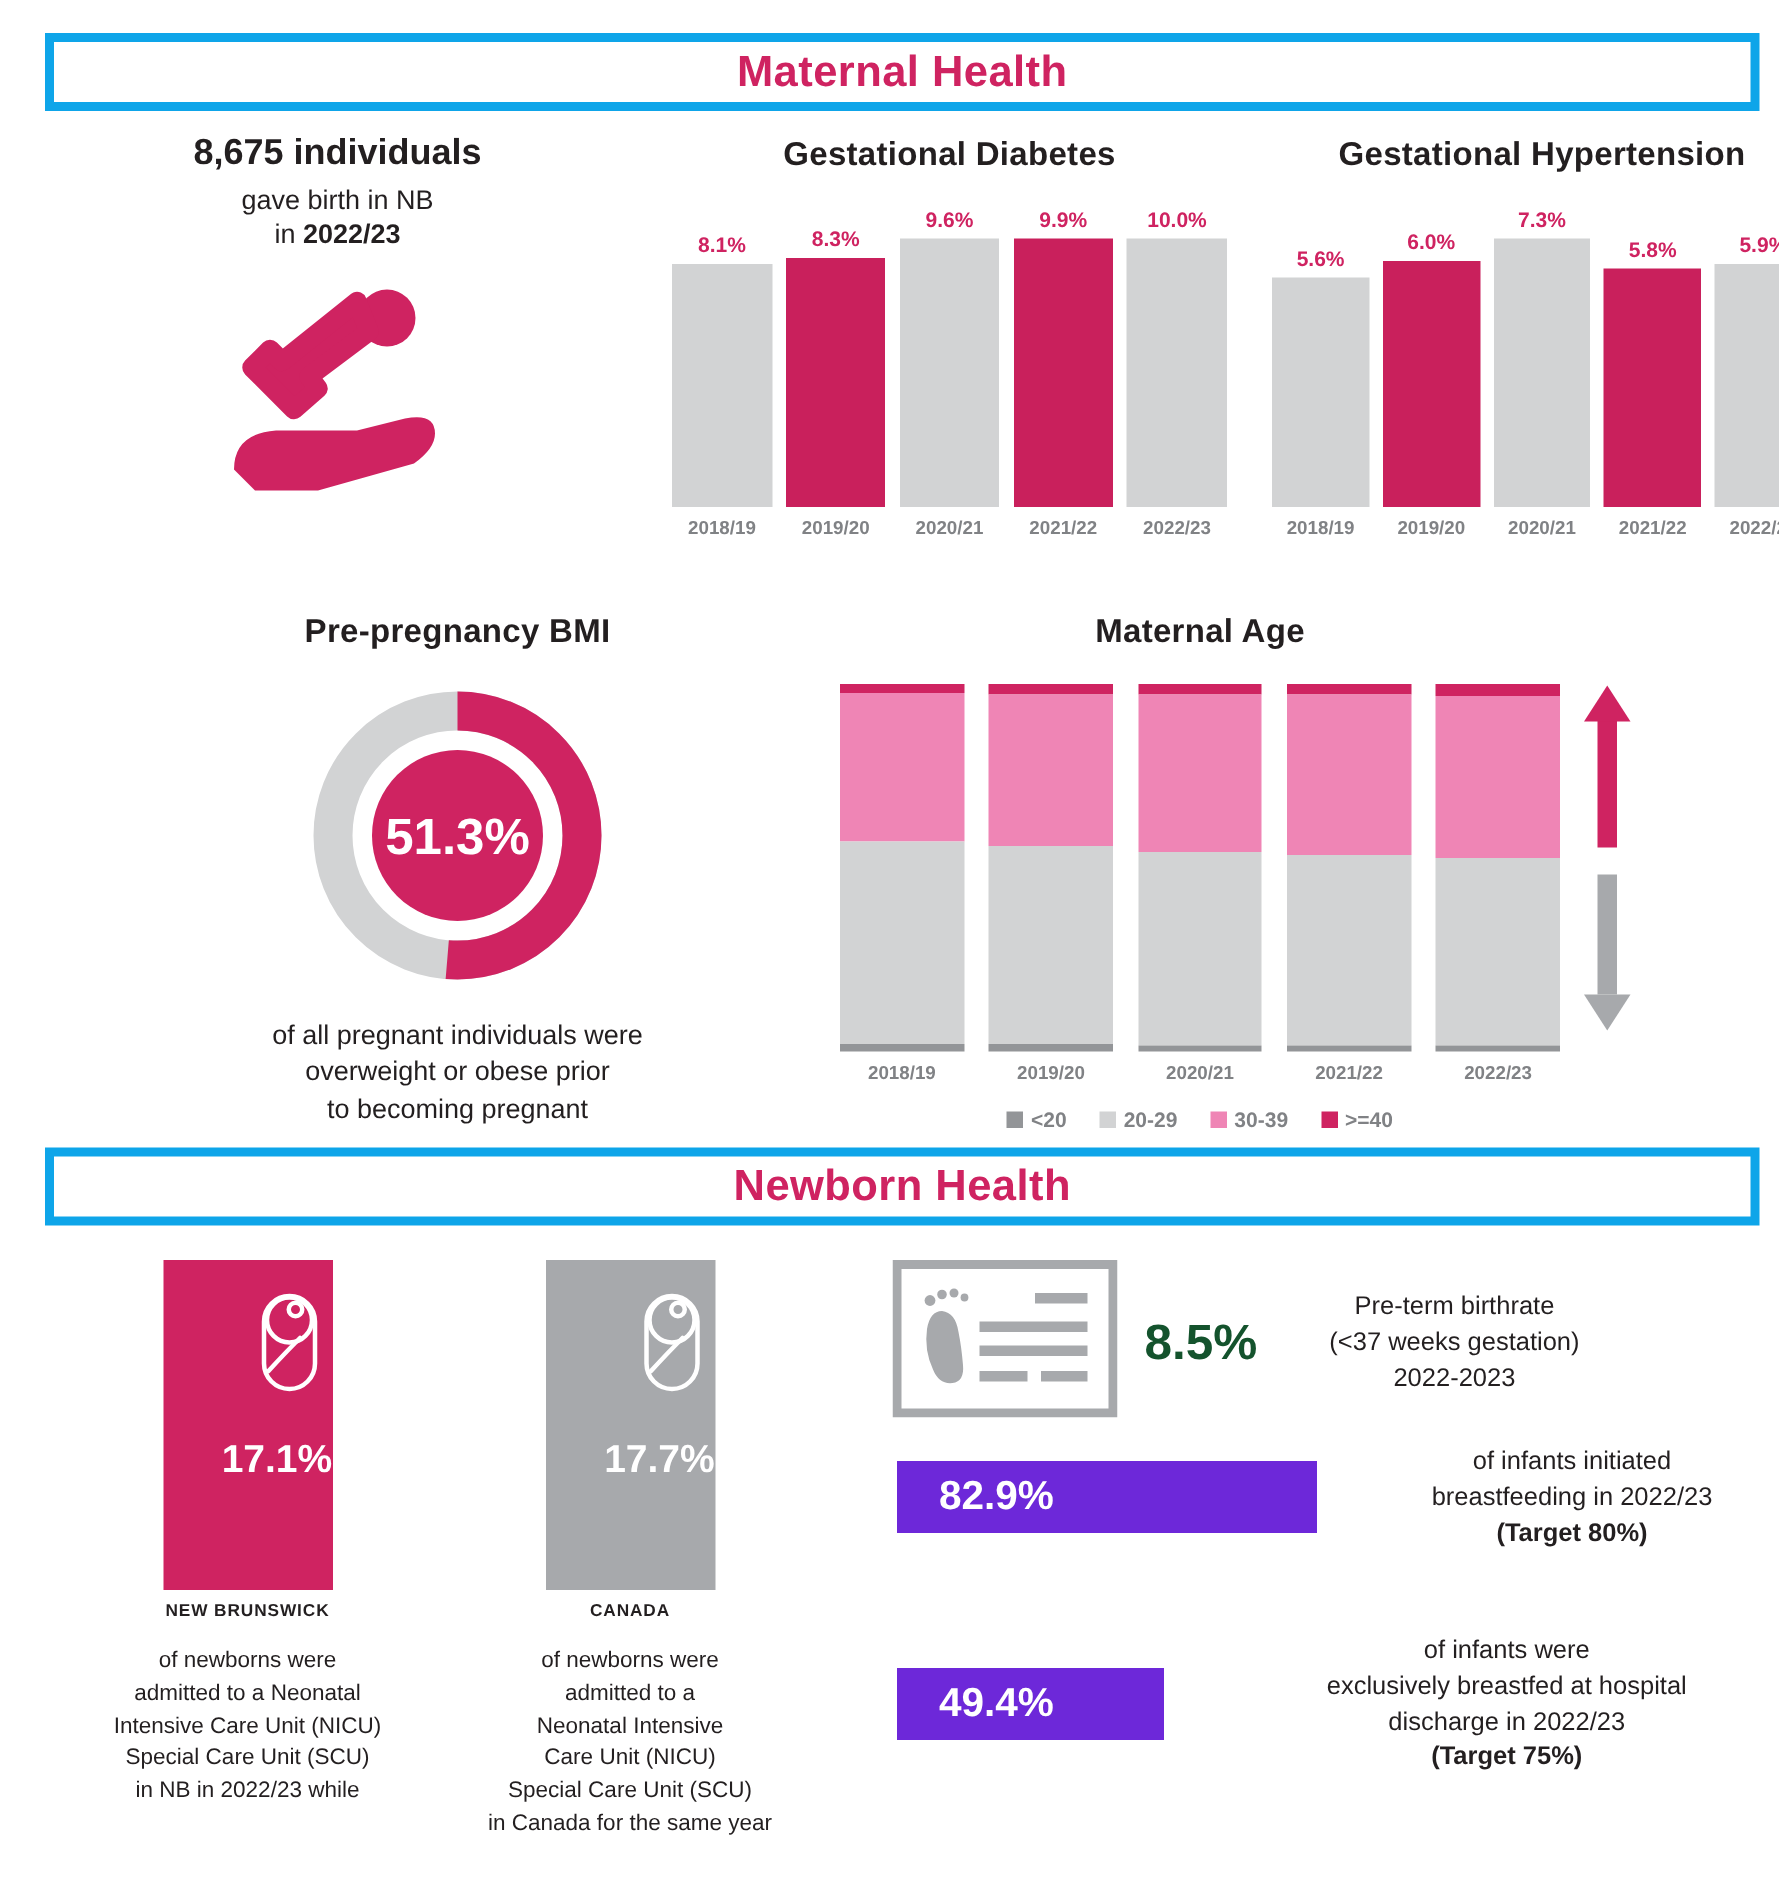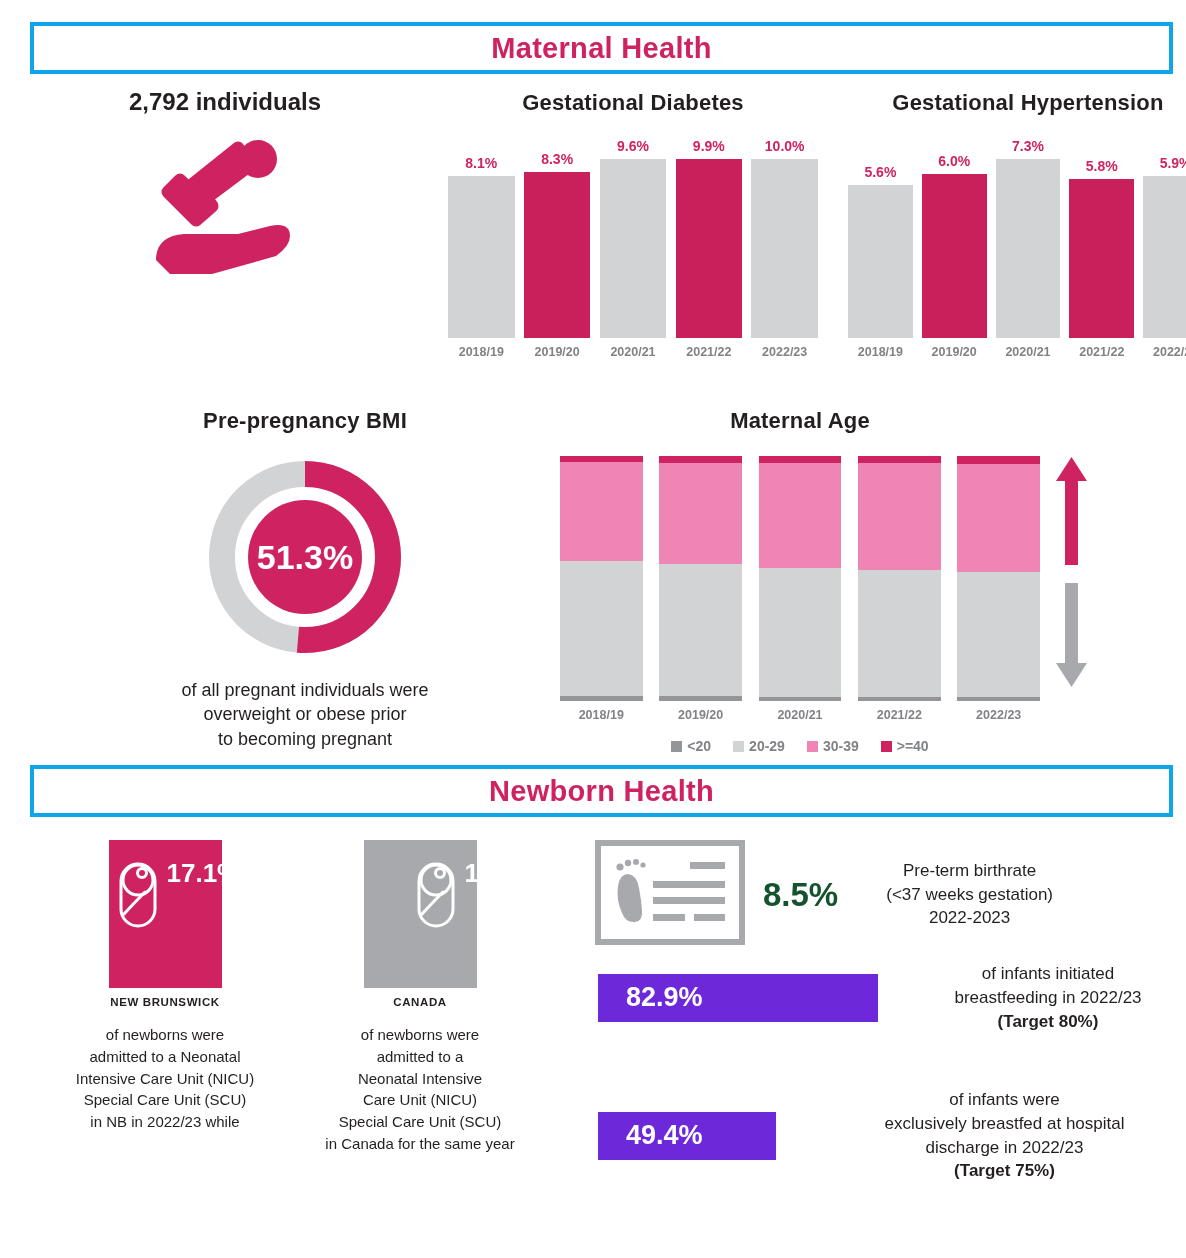--- a/index.html
+++ b/index.html
@@ -9,21 +9,21 @@
     height: 1258px;
     background: #ffffff;
     font-family: "Liberation Sans", sans-serif;
     color: #231f20;
     overflow: hidden;
     position: relative;
   }
 
   
   .banner {
-    border: 4px solid #0ea5e9;
+    border: 6px solid #0ea5e9;
     height: 52px;
     display: flex;
     align-items: center;
     justify-content: center;
     background: #ffffff;
   }
   .banner-title {
     color: #cf2361;
     font-size: 29px;
     font-weight: bold;
@@ -90,22 +90,22 @@
   .legend-item { display: flex; align-items: center; gap: 5px;
                  font-size: 14px; font-weight: bold; color: #808285; }
   .swatch { width: 11px; height: 11px; display: inline-block; }
 
   .arrows { position: absolute; left: 1052px; top: 455px; }
 
   
   .nicu { position: absolute; text-align: center; width: 250px; }
   #nicu-nb { left: 40px; top: 840px; }
   #nicu-ca { left: 295px; top: 840px; }
-  .nicu-card { width: 113px; height: 148px; margin: 0 auto; position: relative;
-               display: flex; flex-direction: row; align-items: flex-start; }
+  .nicu-card { width: 113px; height: 220px; margin: 0 auto; position: relative;
+               display: flex; flex-direction: column; align-items: flex-end; }
   .nicu-nb-card { background: #cf2361; }
   .nicu-ca-card { background: #a7a9ac; padding-left: 43px; }
   .nicu-icon { margin-top: 16px; }
   .nicu-pct { color: #fff; font-size: 26px; font-weight: bold; margin-top: 18px; }
   .nicu-region { font-size: 11.5px; font-weight: bold; letter-spacing: .6px;
                  color: #231f20; margin-top: 8px; }
   .nicu-text { font-size: 15px; line-height: 1.45; margin-top: 16px; color: #231f20; }
 
   
   #preterm { position: absolute; left: 595px; top: 840px; width: 580px;
@@ -131,21 +131,25 @@
   #bf-exclusive .bf-text { margin-left: 55px; }
 </style>
 </head>
 <body>
 
 <div class="banner" id="maternal-banner">
   <div class="banner-title">Maternal Health</div>
 </div>
 
 <div class="births-block">
-  <div class="births-count">2,792 individuals</div>
+  <div class="births-count">8,675 individuals</div>
+  <div class="births-sub">
+    <span>gave birth in NB</span><br>
+    <span>in </span><b>2022/23</b>
+  </div>
   <div class="birth-icon">
     <svg width="150" height="140" viewBox="0 0 150 140">
       <circle cx="108" cy="23" r="19" fill="#cf2361"></circle>
       <path d="M88 12 L38 52 L30 44 L18 56 L46 84 L62 70 L56 62 L96 32 Z" fill="#cf2361" stroke="#cf2361" stroke-width="13" stroke-linejoin="round"></path>
       <path d="M6 124 Q6 100 34 98 L96 98 Q110 98 110 108 Q110 117 96 117
                L60 117 L64 104 L120 90 Q140 86 140 100 Q140 110 126 120
                L62 138 L20 138 Z" fill="#cf2361"></path>
     </svg>
   </div>
 </div>

